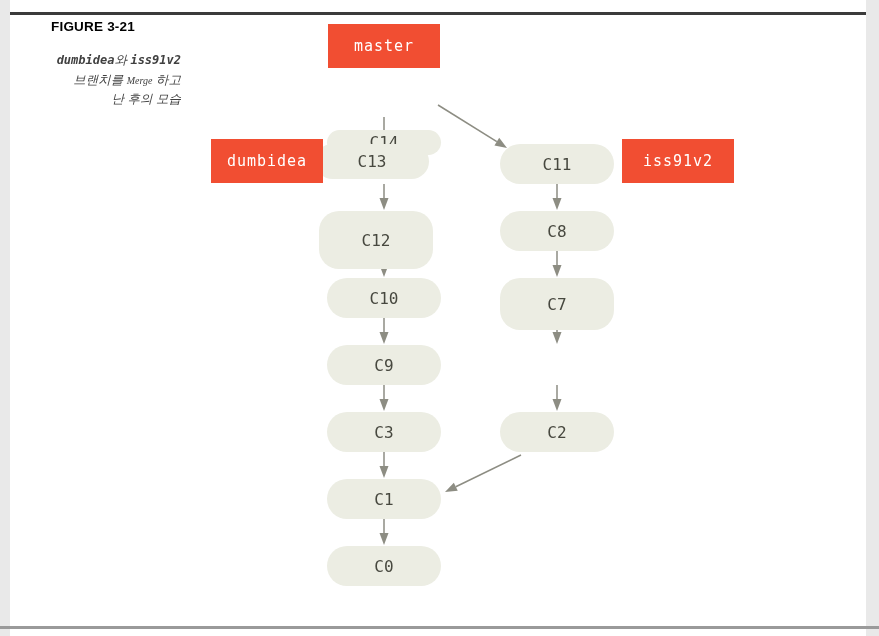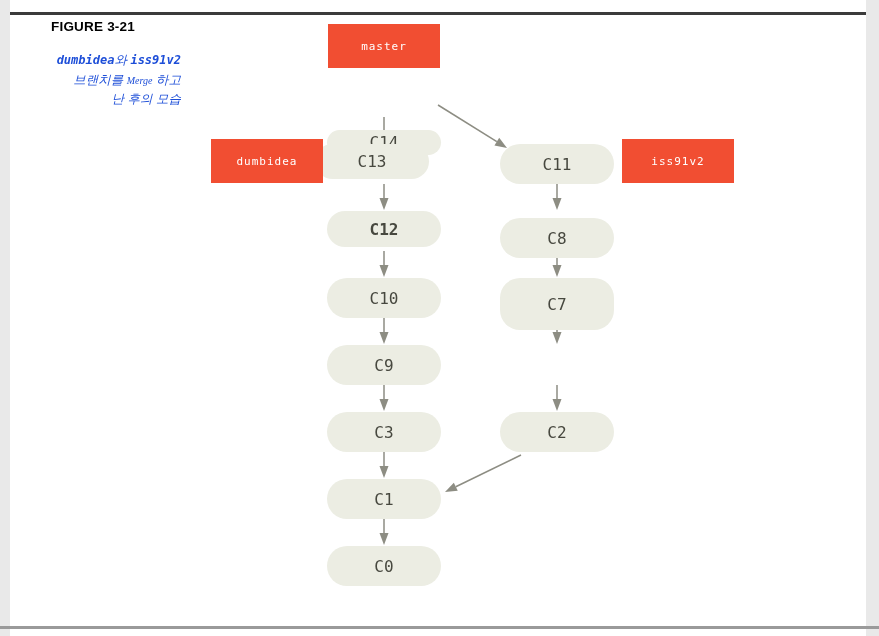--- a/index.html
+++ b/index.html
@@ -13,21 +13,21 @@
   #left-strip  { left:0;  width:10px; }
   #right-strip { left:866px; width:13px; }
   #top-rule    { position:absolute; left:10px; top:12px; width:856px; height:3px; background:var(--top-rule,#3b3b3b); }
   #bottom-rule { position:absolute; left:0px; top:626px; width:879px; height:3px; background:var(--bottom-rule,#9a9a9a); }
 
   #figure-label {
     position:absolute; left:51px; top:19px;
     font-family:"Liberation Sans", sans-serif;
     font-weight:bold; font-size:13.5px; color:#000; letter-spacing:0.2px;
   }
-  #figure-caption { position:absolute; left:51px; top:50px; width:130px; color:#1d4ed8; }
+  #figure-caption { position:absolute; left:51px; top:50px; width:130px; color:#404040; }
   .cap-line { line-height:17.5px; white-space:nowrap; }
   .seg-code   { font-family:"DejaVu Sans Mono", monospace; font-style:italic; font-weight:600; font-size:12px; }
   .seg-korean { font-family:"Liberation Sans", sans-serif;  font-style:italic; font-size:12.5px; }
   .seg-latin  { font-family:"Liberation Serif", serif;      font-style:italic; font-size:10px; }
 
   #commit-graph { position:absolute; left:0; top:0; width:879px; height:636px; }
   #arrow-layer  { position:absolute; left:0; top:0; }
 
   .commit-node {
     position:absolute; box-sizing:border-box;
@@ -35,21 +35,21 @@
     border-radius:20px;
     display:flex; align-items:center; justify-content:center;
     font-family:"DejaVu Sans Mono", monospace;
     font-size:16px; color:var(--node-text,#47483f);
   }
   .branch-label {
     position:absolute; box-sizing:border-box;
     background:var(--accent,#f14e32);
     display:flex; align-items:center; justify-content:center;
     font-family:"DejaVu Sans Mono", monospace;
-    font-size:11px; color:var(--accent-text,#ffffff);
+    font-size:15px; color:var(--accent-text,#ffffff);
     letter-spacing:1px;
   }
 </style>
 </head>
 <body>
 
 <div id="page">
   <div id="left-strip" class="edge-strip"></div>
   <div id="right-strip" class="edge-strip"></div>
   <div id="top-rule"></div>
@@ -112,27 +112,27 @@
           <line x1="438" y1="105" x2="496.81573697741646" y2="141.65328536273782" stroke="#8d8d83" stroke-width="1.5"></line>
           <polygon points="507,148 494.43571898844317,145.47238399620664 499.19575496638976,137.834186729269" fill="#8d8d83"></polygon>
         </g>
         <g>
           <line x1="521" y1="455" x2="455.7893112490479" y2="486.74730899717406" stroke="#8d8d83" stroke-width="1.5"></line>
           <polygon points="445,492 453.81955212298817,482.7013172787811 457.7590703751076,490.793300715567" fill="#8d8d83"></polygon>
         </g>
       </svg>
   <div class="commit-node" style="left: 327px; top: 94px; width: 114px; height: 25px; margin-top: 36px;">C14</div>
       <div class="commit-node" style="left: 315px; top: 144px; width: 114px; height: 35px;">C13</div>
-      <div class="commit-node" style="left: 327px; top: 211px; width: 114px; height: 36px; font-weight: bold;">C12</div>
+      <div class="commit-node" style="left: 319px; top: 211px; width: 114px; height: 58px;">C12</div>
       <div class="commit-node" style="left: 327px; top: 278px; width: 114px; height: 40px;">C10</div>
       <div class="commit-node" style="left: 327px; top: 345px; width: 114px; height: 40px;">C9</div>
       <div class="commit-node" style="left: 327px; top: 412px; width: 114px; height: 40px;">C3</div>
       <div class="commit-node" style="left: 327px; top: 479px; width: 114px; height: 40px;">C1</div>
       <div class="commit-node" style="left: 327px; top: 546px; width: 114px; height: 40px;">C0</div>
       <div class="commit-node" style="left: 500px; top: 144px; width: 114px; height: 40px;">C11</div>
-      <div class="commit-node" style="left: 500px; top: 211px; width: 114px; height: 40px; margin-top: 7px;">C8</div>
+      <div class="commit-node" style="left: 500px; top: 211px; width: 114px; height: 40px;">C8</div>
       <div class="commit-node" style="left: 500px; top: 278px; width: 114px; height: 52px;">C7</div>
       <div class="commit-node" style="left: 500px; top: 412px; width: 114px; height: 40px;">C2</div>
       <div class="branch-label" style="left: 328px; top: 24px; width: 112px; height: 44px;">master</div>
       <div class="branch-label" style="left: 211px; top: 139px; width: 112px; height: 44px;">dumbidea</div>
       <div class="branch-label" style="left: 622px; top: 139px; width: 112px; height: 44px;">iss91v2</div>
     </div>
 </div>
 
 </body></html>

